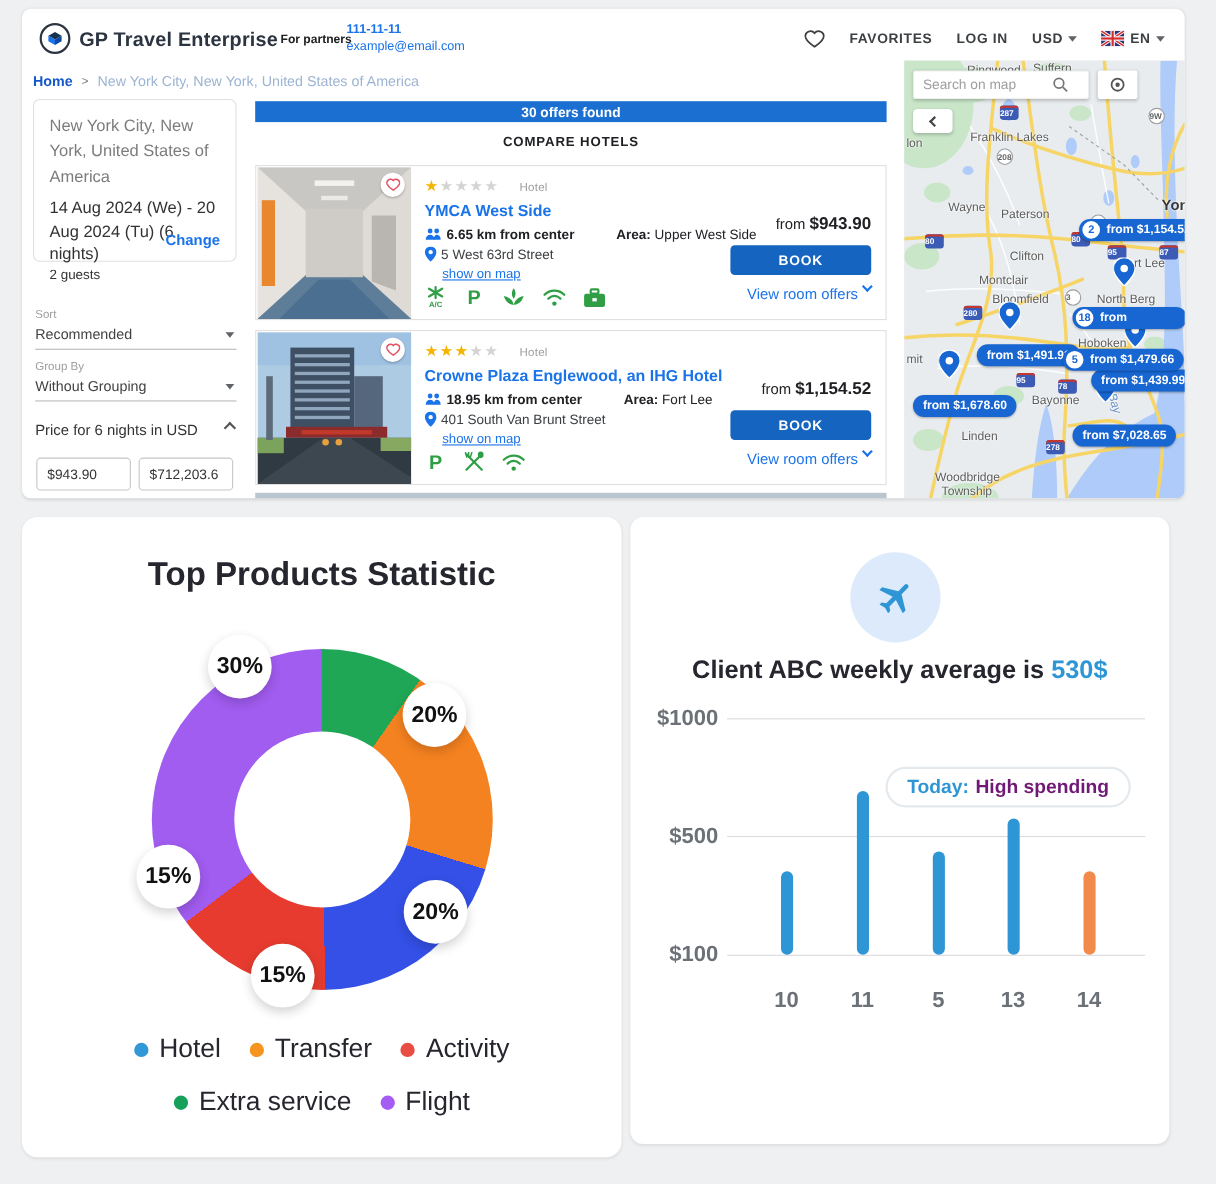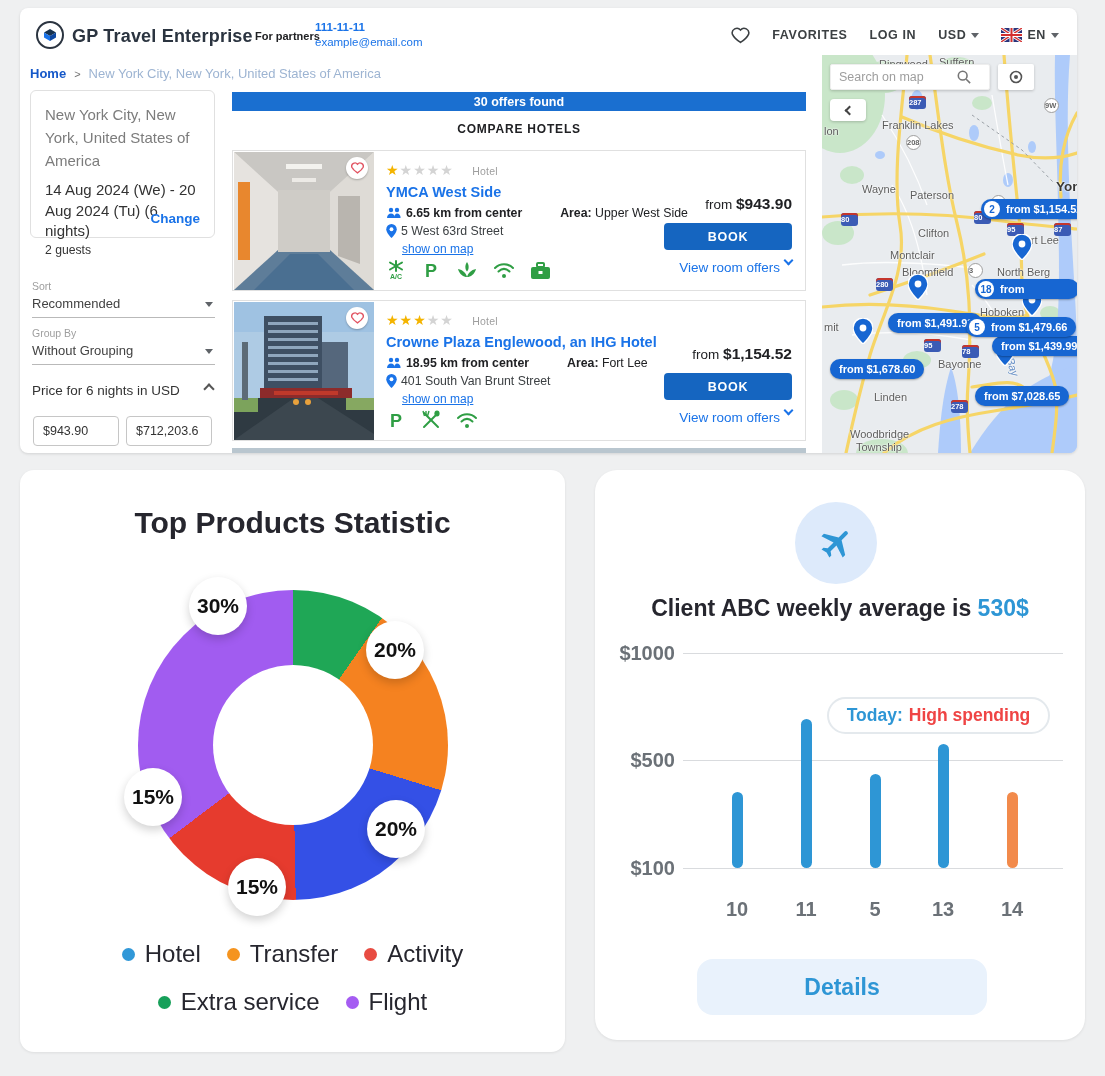--- a/index.html
+++ b/index.html
@@ -93,31 +93,31 @@
   #donut-card { left:20px; top:470px; width:545px; height:582px; background:#fff; border-radius:14px; box-shadow:0 1px 3px rgba(0,0,0,.08); }
   #donut-title { left:0; top:36px; width:100%; text-align:center; font-size:30px; font-weight:bold; color:#26262e; }
   #donut { left:118px; top:120px; width:310px; height:310px; border-radius:50%; }
   #donut-hole { left:193px; top:195px; width:160px; height:160px; background:#fff; border-radius:50%; }
   .pct-badge { position:absolute; width:58px; height:58px; background:#fff; border-radius:50%; box-shadow:0 4px 10px rgba(0,0,0,.18); display:flex; align-items:center; justify-content:center; font-size:21px; font-weight:bold; color:#111; }
   .legend-row { position:absolute; left:0; width:100%; display:flex; justify-content:center; gap:26px; }
   #legend-row-1 { top:470px; } #legend-row-2 { top:518px; }
   .legend-item { display:flex; align-items:center; gap:10px; font-size:24px; color:#26262e; }
   .legend-dot { width:13px; height:13px; border-radius:50%; }
 
-  #stats-card { left:595px; top:470px; width:490px; height:570px; background:#fff; border-radius:22px; box-shadow:0 1px 3px rgba(0,0,0,.08); }
+  #stats-card { left:573px; top:470px; width:490px; height:570px; background:#fff; border-radius:12px; box-shadow:0 1px 3px rgba(0,0,0,.08); }
   #plane-badge { left:200px; top:32px; width:82px; height:82px; background:#ddeafb; border-radius:50%; display:flex; align-items:center; justify-content:center; }
   #stats-title { left:0; top:125px; width:100%; text-align:center; font-size:23px; font-weight:bold; color:#26262e; }
   #stats-title .avg { color:#2e96d5; }
   .gridline { position:absolute; left:88px; width:380px; height:1px; background:#d9dbde; }
   .ytick { position:absolute; right:410px; width:70px; text-align:right; font-size:20px; font-weight:bold; color:#6b7177; }
   #bar-area { left:88px; top:183px; width:380px; height:215px; }
   .vbar { position:absolute; width:11px; border-radius:6px; }
   .xlabel { position:absolute; top:428px; width:40px; text-align:center; font-size:20px; font-weight:bold; color:#6b7177; }
   #today-badge { left:232px; top:227px; width:223px; height:37px; background:#fff; border:2px solid #e4e9ed; border-radius:19px; display:flex; align-items:center; justify-content:center; gap:6px; font-size:17.5px; font-weight:bold; }
-  #today-badge .t1 { color:#2e96d5; } #today-badge .t2 { color:#ef4444; }
+  #today-badge .t1 { color:#2e96d5; } #today-badge .t2 { color:#701a75; }
   #details-btn { left:102px; top:489px; width:290px; height:56px; background:#e9f2fc; border:none; border-radius:16px; color:#2e96d5; font-size:23px; font-weight:bold; cursor:pointer; font-family:"Liberation Sans",sans-serif; }
 </style>
 </head>
 <body>
 
 <div id="app">
 
   <div id="top-panel" class="abs">
 
     <div id="logo-circle" class="abs">
@@ -596,16 +596,15 @@
         <div class="xlabel" style="left:191px">11</div>
         <div class="xlabel" style="left:260px">5</div>
         <div class="xlabel" style="left:328px">13</div>
         <div class="xlabel" style="left:397px">14</div>
       </div>
 
     <div id="today-badge" class="abs">
       <span class="t1">Today:</span>
       <span class="t2">High spending</span>
     </div>
-    <button id="details-btn" class="abs">Details</button>
   </div>
 
 </div>
 
 </body></html>

